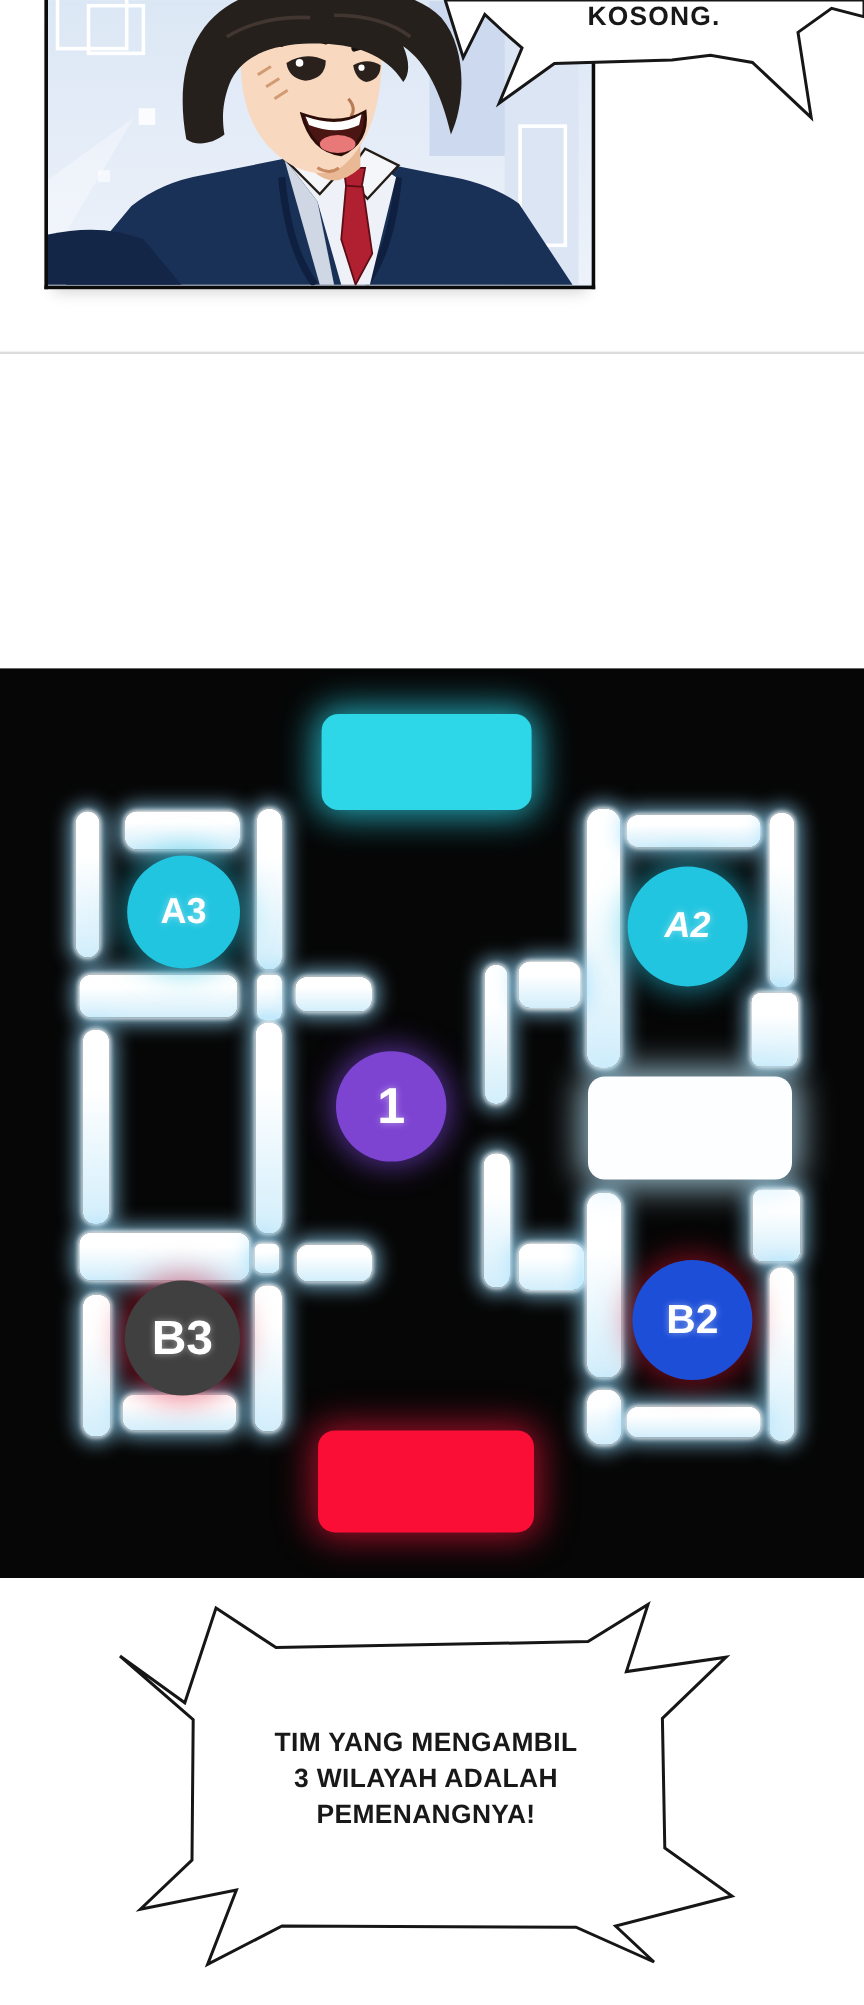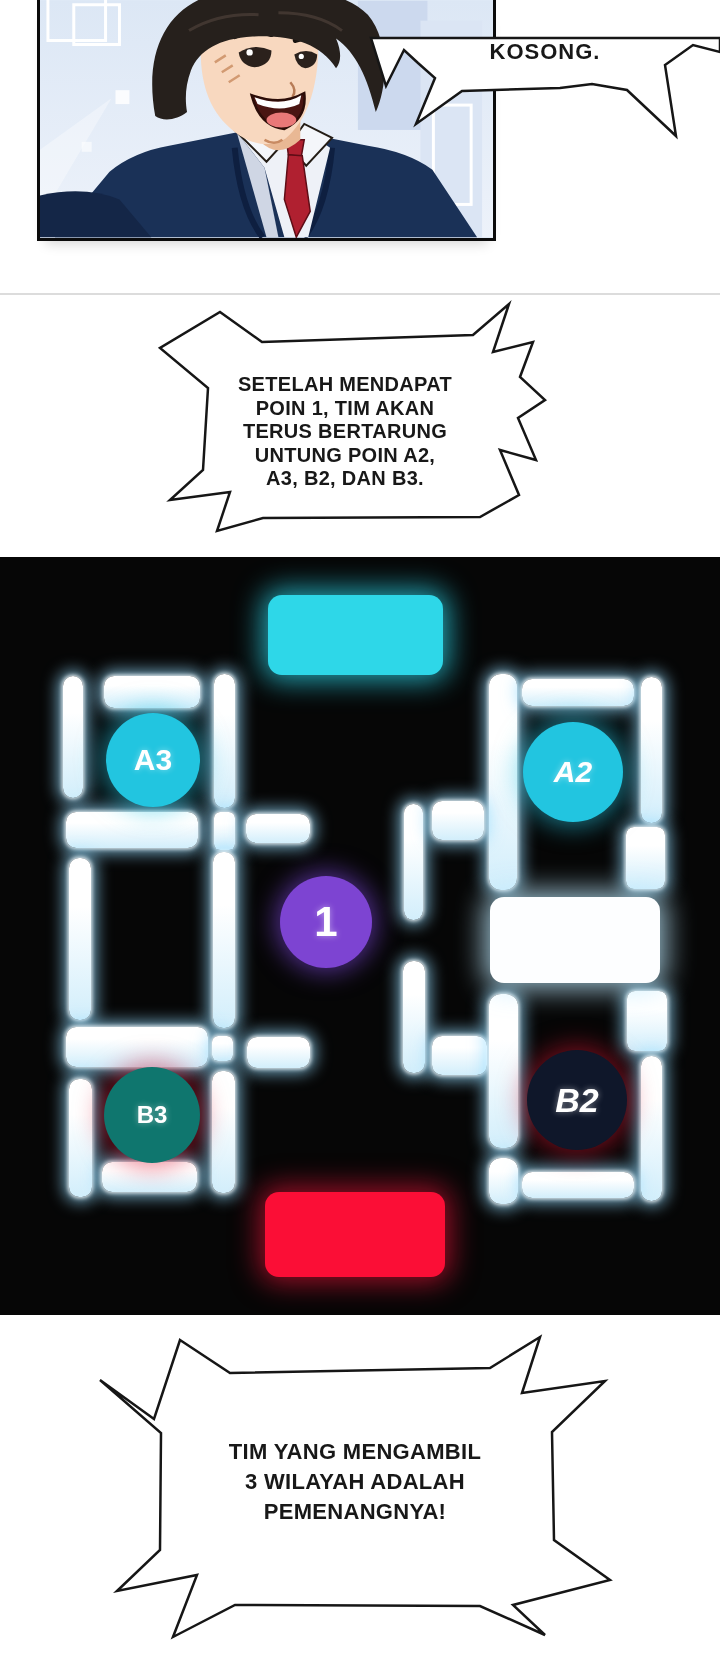--- a/index.html
+++ b/index.html
@@ -17,21 +17,21 @@
   }
   .char-panel svg{display:block;}
   
   .bubble{position:absolute;z-index:5;}
   .bubble svg{position:absolute;left:0;top:0;overflow:visible;}
   .bubble .btext{
     position:absolute;text-align:center;color:#181818;
     white-space:pre-line;letter-spacing:.3px;
     font-family:"Liberation Sans",sans-serif;
   }
-  .bubble-top{left:350px;top:0;width:370px;height:120px;margin-top:38px;}
+  .bubble-top{left:350px;top:0;width:370px;height:120px;}
   .bubble-top .btext{left:100px;top:1px;width:190px;font-size:22px;font-weight:700;letter-spacing:1px;}
   .bubble-mid{left:130px;top:290px;width:430px;height:260px;}
   .bubble-mid .btext{left:55px;top:83px;width:320px;font-size:20px;line-height:23.5px;font-weight:700;}
   .bubble-bot{left:85px;top:1335px;width:545px;height:305px;}
   .bubble-bot .btext{left:95px;top:102px;width:350px;font-size:22px;line-height:30px;font-weight:700;text-align:center;}
   .divider{position:absolute;left:0;top:293px;width:720px;height:2px;background:#dcdcdc;}
   
   .map-panel{
     position:absolute;left:0;top:557px;width:720px;height:758px;
     background:#060606;overflow:hidden;padding-left:16px;
@@ -119,30 +119,20 @@
 
   <div class="divider"></div>
 
   <div class="bubble bubble-top">
     <svg width="370" height="120" viewBox="0 0 370 120">
       <polygon points="21,0 36,48 54,12 68,25 85,40 66,86 112,53 210,50 242,46 277,52 326,98 315,27 343,7 370,14 370,0" fill="#ffffff" stroke="#161616" stroke-width="2.5"></polygon>
     </svg>
     <div class="btext">KOSONG.</div>
   </div>
 
-  <div class="bubble bubble-mid">
-    <svg width="430" height="260" viewBox="0 0 430 260">
-      <polygon points="90,22 132,52 343,45 379,14 363,62 403,52 390,87 415,110 388,128 406,170 370,160 389,205 350,227 133,228 87,241 100,202 40,210 73,180 78,98 30,58" fill="#ffffff" stroke="#161616" stroke-width="2.5"></polygon>
-    </svg>
-    <div class="btext">SETELAH MENDAPAT
-POIN 1, TIM AKAN
-TERUS BERTARUNG
-UNTUNG POIN A2,
-A3, B2, DAN B3.</div>
-  </div>
 
   <section class="map-panel" style="background: rgb(6, 6, 6);">
       <div class="bar" style="left: 63px; top: 119px; width: 20px; height: 122px; border-radius: 10px;"></div>
       <div class="bar" style="left: 104px; top: 119px; width: 96px; height: 32px; border-radius: 10px;"></div>
       <div class="bar" style="left: 214px; top: 117px; width: 21px; height: 134px; border-radius: 10px;"></div>
       <div class="bar" style="left: 66px; top: 255px; width: 132px; height: 36px; border-radius: 10px;"></div>
       <div class="bar" style="left: 214px; top: 255px; width: 21px; height: 38px; border-radius: 6px;"></div>
       <div class="bar" style="left: 246px; top: 257px; width: 64px; height: 29px; border-radius: 10px;"></div>
       <div class="bar" style="left: 69px; top: 301px; width: 22px; height: 162px; border-radius: 10px;"></div>
       <div class="bar" style="left: 213px; top: 295px; width: 22px; height: 176px; border-radius: 10px;"></div>
@@ -164,22 +154,22 @@
       <div class="bar" style="left: 489px; top: 601px; width: 29px; height: 46px; border-radius: 12px;"></div>
       <div class="bar" style="left: 627px; top: 434px; width: 40px; height: 60px; border-radius: 8px;"></div>
       <div class="bar" style="left: 641px; top: 499px; width: 21px; height: 145px; border-radius: 10px;"></div>
       <div class="bar" style="left: 522px; top: 615px; width: 112px; height: 26px; border-radius: 10px;"></div>
       <div class="zone" style="left: 268px; top: 38px; width: 175px; height: 80px; background: rgb(46, 215, 232); box-shadow: rgba(45, 215, 235, 0.75) 0px 0px 28px 6px;"></div>
       <div class="zone" style="left: 490px; top: 340px; width: 170px; height: 86px; background: rgb(253, 254, 255); box-shadow: rgba(190, 235, 255, 0.8) 0px 0px 28px 6px;"></div>
       <div class="zone" style="left: 265px; top: 635px; width: 180px; height: 85px; background: rgb(251, 14, 54); box-shadow: rgba(250, 20, 60, 0.6) 0px 0px 28px 6px;"></div>
       <div class="node" style="left: 106px; top: 156px; width: 94px; height: 94px; background: rgb(34, 197, 224); box-shadow: rgba(40, 200, 230, 0.55) 0px 0px 24px 5px; font-size: 30px;">A3</div>
       <div class="node" style="left: 523px; top: 165px; width: 100px; height: 100px; background: rgb(34, 197, 224); box-shadow: rgba(40, 200, 230, 0.55) 0px 0px 24px 5px; font-size: 30px; font-style: italic;">A2</div>
       <div class="node" style="left: 280px; top: 319px; width: 92px; height: 92px; background: rgb(125, 68, 210); box-shadow: rgba(125, 70, 220, 0.6) 0px 0px 24px 5px; font-size: 42px;">1</div>
-      <div class="node" style="left: 104px; top: 510px; width: 96px; height: 96px; background: #0f766e; box-shadow: rgba(220, 20, 50, 0.5) 0px 0px 24px 5px; font-size: 24px;">B3</div>
-      <div class="node" style="left: 527px; top: 493px; width: 100px; height: 100px; background: #0f172a; box-shadow: rgba(220, 20, 50, 0.5) 0px 0px 24px 5px; font-size: 34px; font-style: italic;">B2</div>
+      <div class="node" style="left: 104px; top: 510px; width: 96px; height: 96px; background: #404040; box-shadow: rgba(220, 20, 50, 0.5) 0px 0px 24px 5px; font-size: 40px;">B3</div>
+      <div class="node" style="left: 527px; top: 493px; width: 100px; height: 100px; background: #1d4ed8; box-shadow: rgba(220, 20, 50, 0.5) 0px 0px 24px 5px; font-size: 34px;">B2</div>
     </section>
 
   <div class="bubble bubble-bot">
     <svg width="545" height="305" viewBox="0 0 545 305">
       <polygon points="95,5 145,38 405,33 455,2 437,58 520,46 467,97 469,205 525,245 428,270 460,300 395,271 150,270 88,302 112,240 32,256 75,215 76,98 15,45 69,84" fill="#ffffff" stroke="#161616" stroke-width="2.5"></polygon>
     </svg>
     <div class="btext">TIM YANG MENGAMBIL
 3 WILAYAH ADALAH
 PEMENANGNYA!</div>
   </div>

